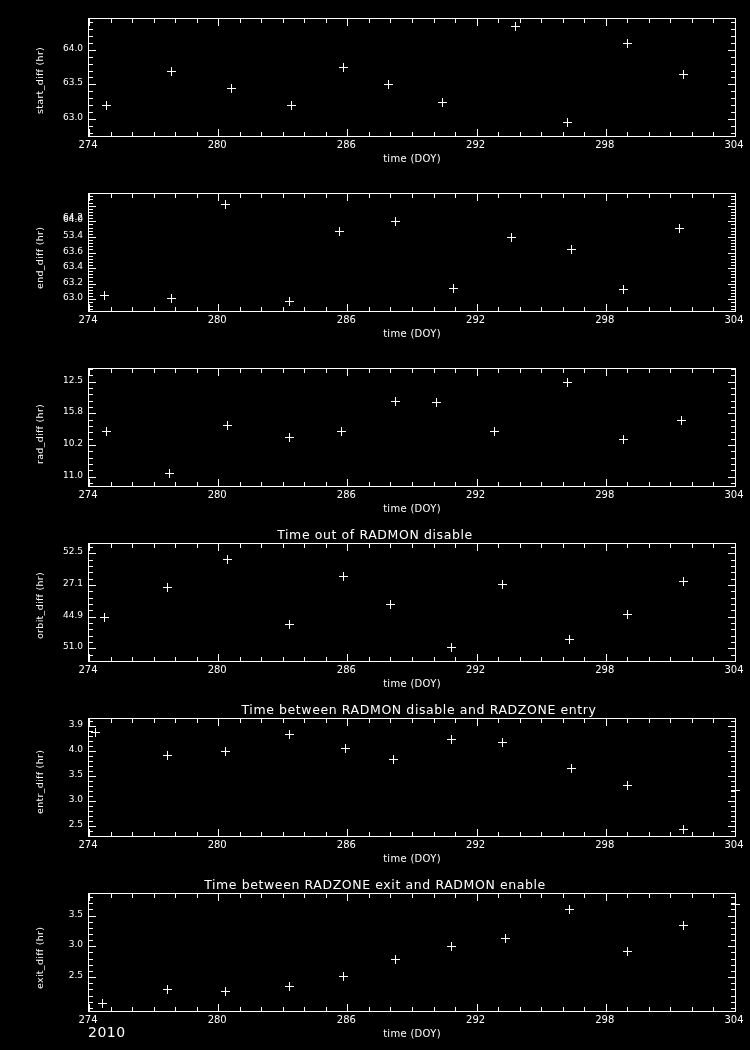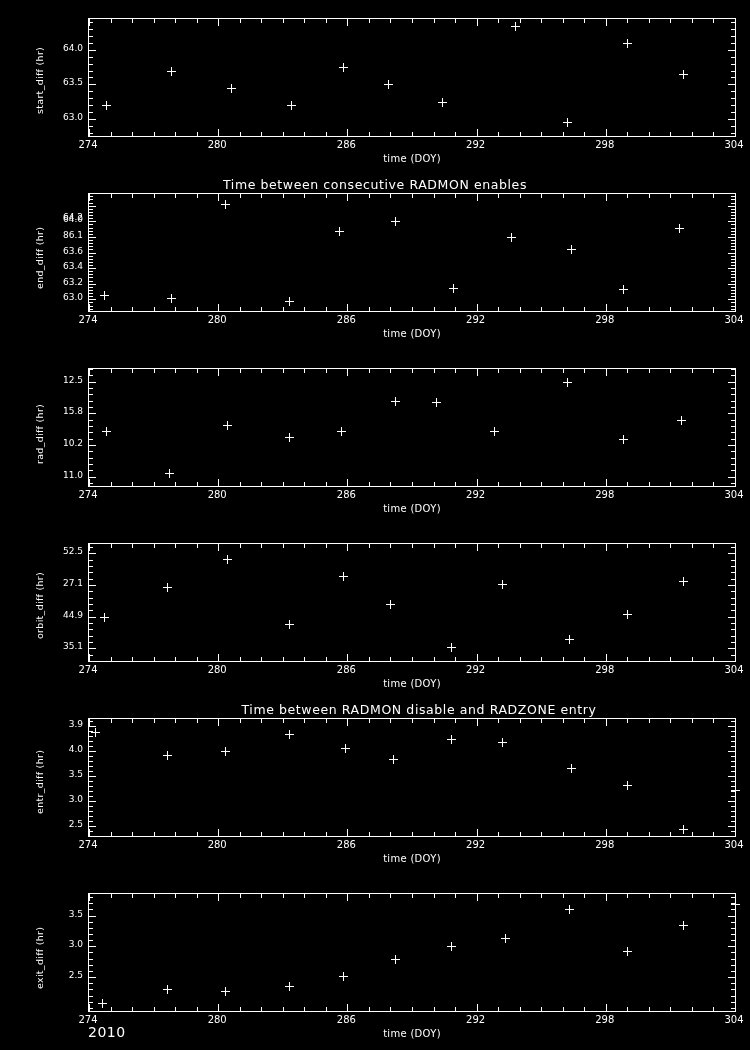--- a/index.html
+++ b/index.html
@@ -231,21 +231,20 @@
         <div class="xtick-label" style="width: 40px; left: 68px; top: 139px;">274</div>
         <div class="xtick-label" style="width: 40px; left: 197.2px; top: 139px;">280</div>
         <div class="xtick-label" style="width: 40px; left: 326.4px; top: 139px;">286</div>
         <div class="xtick-label" style="width: 40px; left: 455.6px; top: 139px;">292</div>
         <div class="xtick-label" style="width: 40px; left: 584.8px; top: 139px;">298</div>
         <div class="xtick-label" style="width: 40px; left: 714px; top: 139px;">304</div>
         <div class="xlabel" style="left: 88px; width: 648px; top: 153px;">time (DOY)</div>
         <div class="ylabel" style="left: 34px; top: 113.5px;">start_diff (hr)</div>
       </div>
       <div class="panel" style="top: 175px; height: 170px;">
-        <div class="panel-title" style="top: 2px;">Time between consecutive RADMON enables</div>
         <div class="plot-area" style="left: 88px; top: 18px; width: 648px; height: 119px;">
           <div class="tick" style="width: 1px; height: 7px; left: 0px; bottom: 0px;"></div>
           <div class="tick" style="width: 1px; height: 7px; left: 0px; top: 0px;"></div>
           <div class="tick" style="width: 1px; height: 4px; left: 22px; bottom: 0px;"></div>
           <div class="tick" style="width: 1px; height: 4px; left: 22px; top: 0px;"></div>
           <div class="tick" style="width: 1px; height: 4px; left: 43px; bottom: 0px;"></div>
           <div class="tick" style="width: 1px; height: 4px; left: 43px; top: 0px;"></div>
           <div class="tick" style="width: 1px; height: 4px; left: 65px; bottom: 0px;"></div>
           <div class="tick" style="width: 1px; height: 4px; left: 65px; top: 0px;"></div>
           <div class="tick" style="width: 1px; height: 4px; left: 86px; bottom: 0px;"></div>
@@ -385,21 +384,21 @@
           <div class="marker" style="left: 359.913px; top: 89.6px;"></div>
           <div class="marker" style="left: 418.053px; top: 38.9px;"></div>
           <div class="marker" style="left: 478.347px; top: 50.6px;"></div>
           <div class="marker" style="left: 530.027px; top: 91.16px;"></div>
           <div class="marker" style="left: 586.013px; top: 29.54px;"></div>
         </div>
         <div class="ytick-label" style="width: 34px; left: 49px; top: 117.3px;">63.0</div>
         <div class="ytick-label" style="width: 34px; left: 49px; top: 101.7px;">63.2</div>
         <div class="ytick-label" style="width: 34px; left: 49px; top: 86.1px;">63.4</div>
         <div class="ytick-label" style="width: 34px; left: 49px; top: 70.5px;">63.6</div>
-        <div class="ytick-label" style="width: 34px; left: 49px; top: 54.9px;">86.1</div>
+        <div class="ytick-label" style="width: 34px; left: 49px; top: 54.9px;">53.4</div>
         <div class="ytick-label" style="width: 34px; left: 49px; top: 39.3px;">64.0</div>
         <div class="ytick-label" style="width: 34px; left: 49px; top: 37px;">64.2</div>
         <div class="xtick-label" style="width: 40px; left: 68px; top: 139px;">274</div>
         <div class="xtick-label" style="width: 40px; left: 197.2px; top: 139px;">280</div>
         <div class="xtick-label" style="width: 40px; left: 326.4px; top: 139px;">286</div>
         <div class="xtick-label" style="width: 40px; left: 455.6px; top: 139px;">292</div>
         <div class="xtick-label" style="width: 40px; left: 584.8px; top: 139px;">298</div>
         <div class="xtick-label" style="width: 40px; left: 714px; top: 139px;">304</div>
         <div class="xlabel" style="left: 88px; width: 648px; top: 153px;">time (DOY)</div>
         <div class="ylabel" style="left: 34px; top: 113.5px;">end_diff (hr)</div>
@@ -525,20 +524,21 @@
         <div class="xtick-label" style="width: 40px; left: 68px; top: 139px;">274</div>
         <div class="xtick-label" style="width: 40px; left: 197.2px; top: 139px;">280</div>
         <div class="xtick-label" style="width: 40px; left: 326.4px; top: 139px;">286</div>
         <div class="xtick-label" style="width: 40px; left: 455.6px; top: 139px;">292</div>
         <div class="xtick-label" style="width: 40px; left: 584.8px; top: 139px;">298</div>
         <div class="xtick-label" style="width: 40px; left: 714px; top: 139px;">304</div>
         <div class="xlabel" style="left: 88px; width: 648px; top: 153px;">time (DOY)</div>
         <div class="ylabel" style="left: 34px; top: 113.5px;">rad_diff (hr)</div>
       </div>
       <div class="panel" style="top: 525px; height: 170px;">
+        <div class="panel-title" style="top: 2px;">Time out of RADMON disable</div>
         <div class="plot-area" style="left: 88px; top: 18px; width: 648px; height: 119px;">
           <div class="tick" style="width: 1px; height: 7px; left: 0px; bottom: 0px;"></div>
           <div class="tick" style="width: 1px; height: 7px; left: 0px; top: 0px;"></div>
           <div class="tick" style="width: 1px; height: 4px; left: 22px; bottom: 0px;"></div>
           <div class="tick" style="width: 1px; height: 4px; left: 22px; top: 0px;"></div>
           <div class="tick" style="width: 1px; height: 4px; left: 43px; bottom: 0px;"></div>
           <div class="tick" style="width: 1px; height: 4px; left: 43px; top: 0px;"></div>
           <div class="tick" style="width: 1px; height: 4px; left: 65px; bottom: 0px;"></div>
           <div class="tick" style="width: 1px; height: 4px; left: 65px; top: 0px;"></div>
           <div class="tick" style="width: 1px; height: 4px; left: 86px; bottom: 0px;"></div>
@@ -638,21 +638,21 @@
           <div class="marker" style="left: 133.813px; top: 10.5459px;"></div>
           <div class="marker" style="left: 196.26px; top: 76.3189px;"></div>
           <div class="marker" style="left: 250.093px; top: 27.6216px;"></div>
           <div class="marker" style="left: 297.467px; top: 56.0811px;"></div>
           <div class="marker" style="left: 357.76px; top: 99.0865px;"></div>
           <div class="marker" style="left: 409.44px; top: 35.8432px;"></div>
           <div class="marker" style="left: 476.193px; top: 90.8649px;"></div>
           <div class="marker" style="left: 534.333px; top: 65.5676px;"></div>
           <div class="marker" style="left: 590.32px; top: 32.6811px;"></div>
         </div>
-        <div class="ytick-label" style="width: 34px; left: 49px; top: 116.351px;">35.1</div>
+        <div class="ytick-label" style="width: 34px; left: 49px; top: 116.351px;">51.0</div>
         <div class="ytick-label" style="width: 34px; left: 49px; top: 84.7297px;">44.9</div>
         <div class="ytick-label" style="width: 34px; left: 49px; top: 53.1081px;">27.1</div>
         <div class="ytick-label" style="width: 34px; left: 49px; top: 21.4865px;">52.5</div>
         <div class="xtick-label" style="width: 40px; left: 68px; top: 139px;">274</div>
         <div class="xtick-label" style="width: 40px; left: 197.2px; top: 139px;">280</div>
         <div class="xtick-label" style="width: 40px; left: 326.4px; top: 139px;">286</div>
         <div class="xtick-label" style="width: 40px; left: 455.6px; top: 139px;">292</div>
         <div class="xtick-label" style="width: 40px; left: 584.8px; top: 139px;">298</div>
         <div class="xtick-label" style="width: 40px; left: 714px; top: 139px;">304</div>
         <div class="xlabel" style="left: 88px; width: 648px; top: 153px;">time (DOY)</div>
@@ -792,20 +792,21 @@
         <div class="xtick-label" style="width: 40px; left: 68px; top: 139px;">274</div>
         <div class="xtick-label" style="width: 40px; left: 197.2px; top: 139px;">280</div>
         <div class="xtick-label" style="width: 40px; left: 326.4px; top: 139px;">286</div>
         <div class="xtick-label" style="width: 40px; left: 455.6px; top: 139px;">292</div>
         <div class="xtick-label" style="width: 40px; left: 584.8px; top: 139px;">298</div>
         <div class="xtick-label" style="width: 40px; left: 714px; top: 139px;">304</div>
         <div class="xlabel" style="left: 88px; width: 648px; top: 153px;">time (DOY)</div>
         <div class="ylabel" style="left: 34px; top: 113.5px;">entr_diff (hr)</div>
       </div>
       <div class="panel" style="top: 875px; height: 170px;">
+        <div class="panel-title" style="top: 2px;">Time between RADZONE exit and RADMON enable</div>
         <div class="plot-area" style="left: 88px; top: 18px; width: 648px; height: 119px;">
           <div class="tick" style="width: 1px; height: 7px; left: 0px; bottom: 0px;"></div>
           <div class="tick" style="width: 1px; height: 7px; left: 0px; top: 0px;"></div>
           <div class="tick" style="width: 1px; height: 4px; left: 22px; bottom: 0px;"></div>
           <div class="tick" style="width: 1px; height: 4px; left: 22px; top: 0px;"></div>
           <div class="tick" style="width: 1px; height: 4px; left: 43px; bottom: 0px;"></div>
           <div class="tick" style="width: 1px; height: 4px; left: 43px; top: 0px;"></div>
           <div class="tick" style="width: 1px; height: 4px; left: 65px; bottom: 0px;"></div>
           <div class="tick" style="width: 1px; height: 4px; left: 65px; top: 0px;"></div>
           <div class="tick" style="width: 1px; height: 4px; left: 86px; bottom: 0px;"></div>

